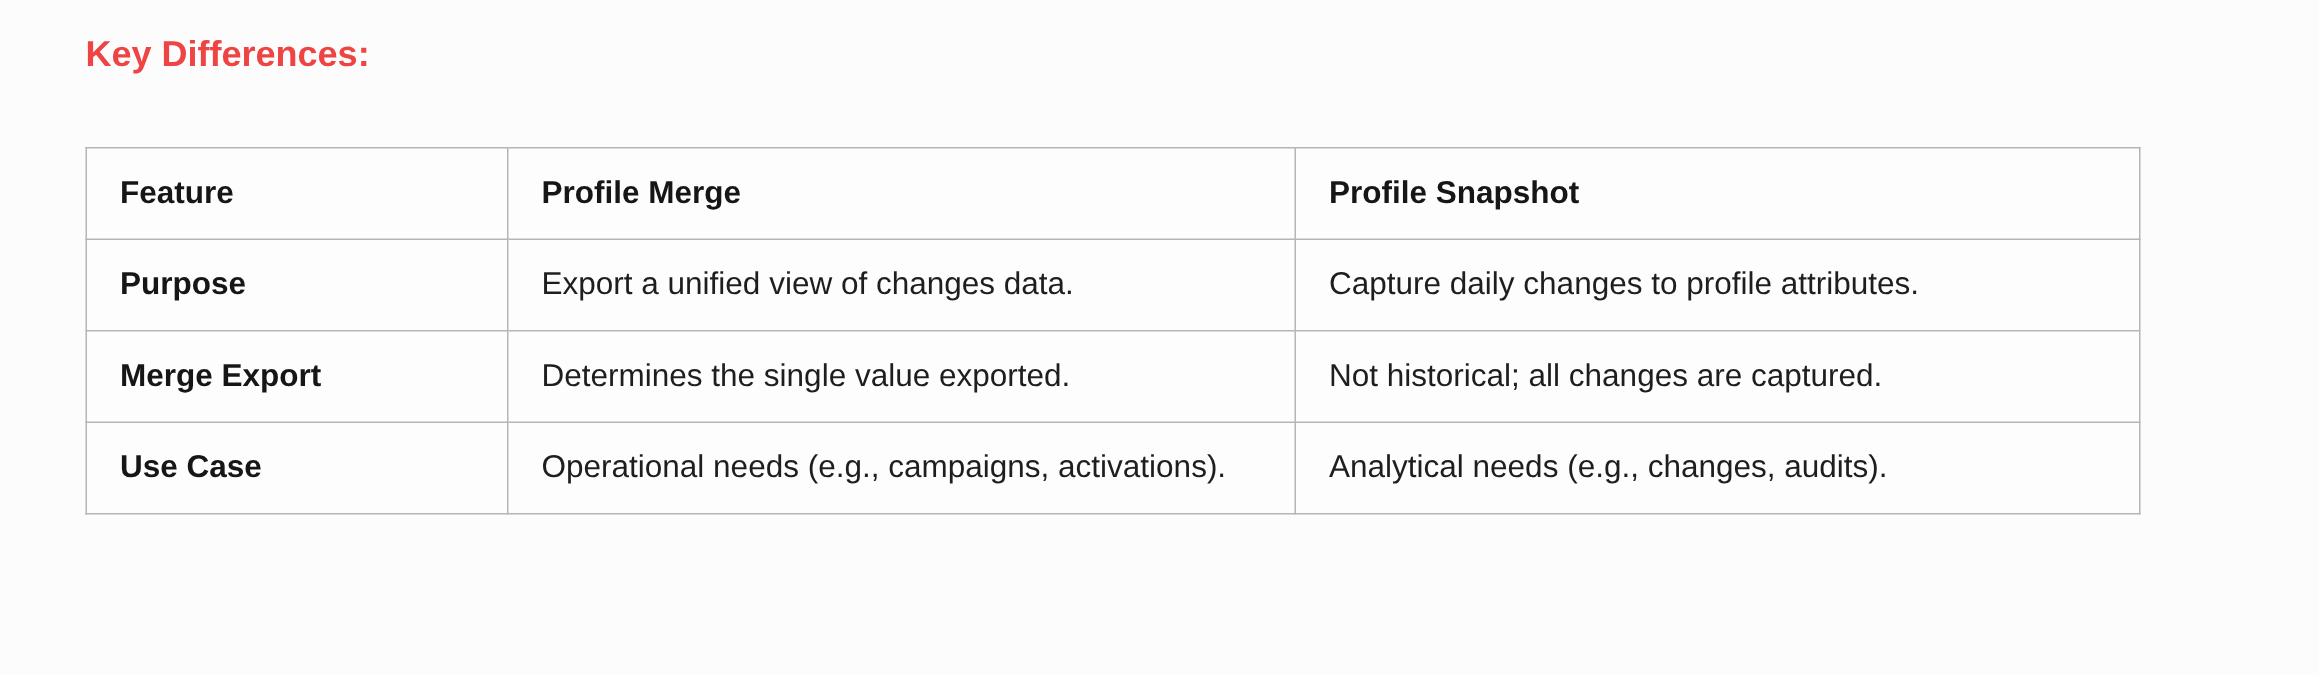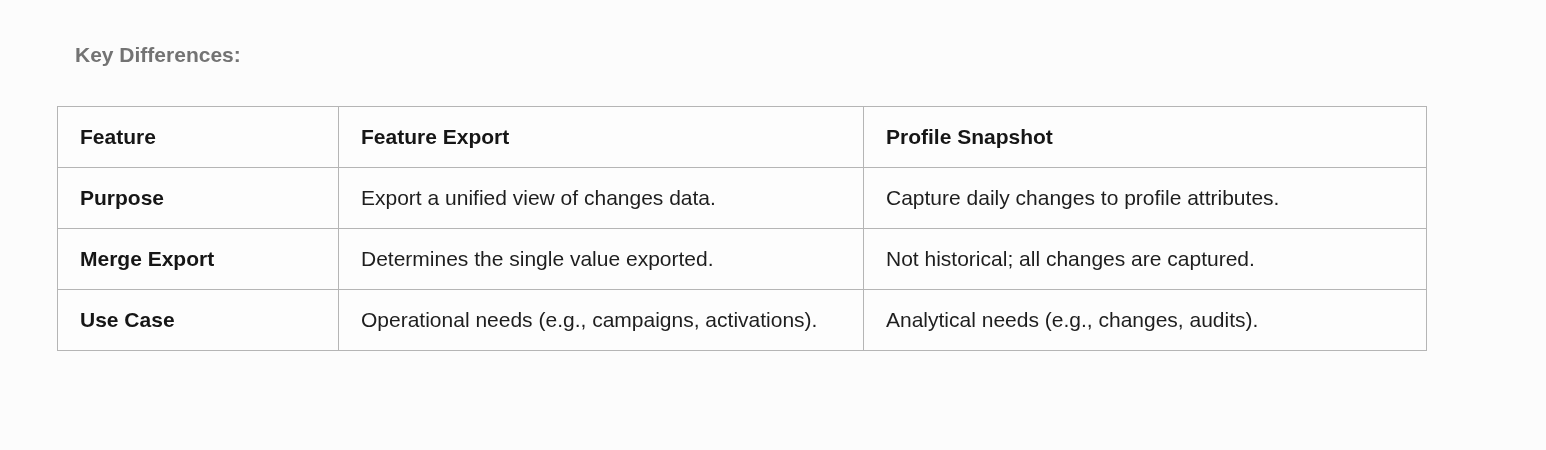--- a/index.html
+++ b/index.html
@@ -10,31 +10,31 @@
   .page {
     width: 1546px;
     height: 450px;
     box-sizing: border-box;
     padding: 24px 0 0 57px;
     font-family: "Liberation Sans", "DejaVu Sans", sans-serif;
     color: #1a1a1a;
     overflow: hidden;
   }
   .title {
-    font-size: 21px;
+    font-size: 24px;
     line-height: 26px;
     font-weight: 700;
-    margin: 18px;
-    color: #737373;
+    margin: 0;
+    color: #ef4444;
   }
   table.kd-table {
     border-collapse: collapse;
     table-layout: fixed;
     width: 1369px;
-    margin-top: 38px;
+    margin-top: 48px;
     background: #fdfdfd;
   }
   .kd-table th,
   .kd-table td {
     border: 1px solid #b5b5b5;
     padding: 9px 22px;
     font-size: 21px;
     line-height: 42px;
     vertical-align: top;
     text-align: left;
@@ -57,21 +57,21 @@
 
   <table class="kd-table">
     <colgroup>
       <col style="width:281px">
       <col style="width:525px">
       <col style="width:563px">
     </colgroup>
     <thead>
       <tr>
         <th>Feature</th>
-        <th>Feature Export</th>
+        <th>Profile Merge</th>
         <th>Profile Snapshot</th>
       </tr>
     </thead>
     <tbody>
       <tr>
         <td class="feature-cell">Purpose</td>
         <td>Export a unified view of changes data.</td>
         <td>Capture daily changes to profile attributes.</td>
       </tr>
       <tr>

